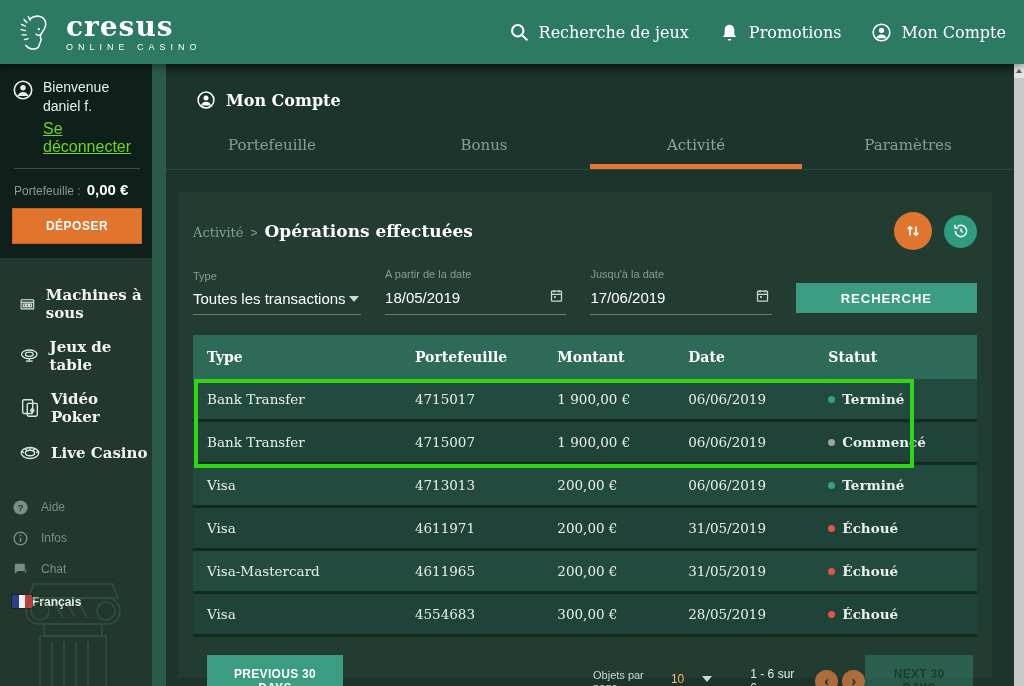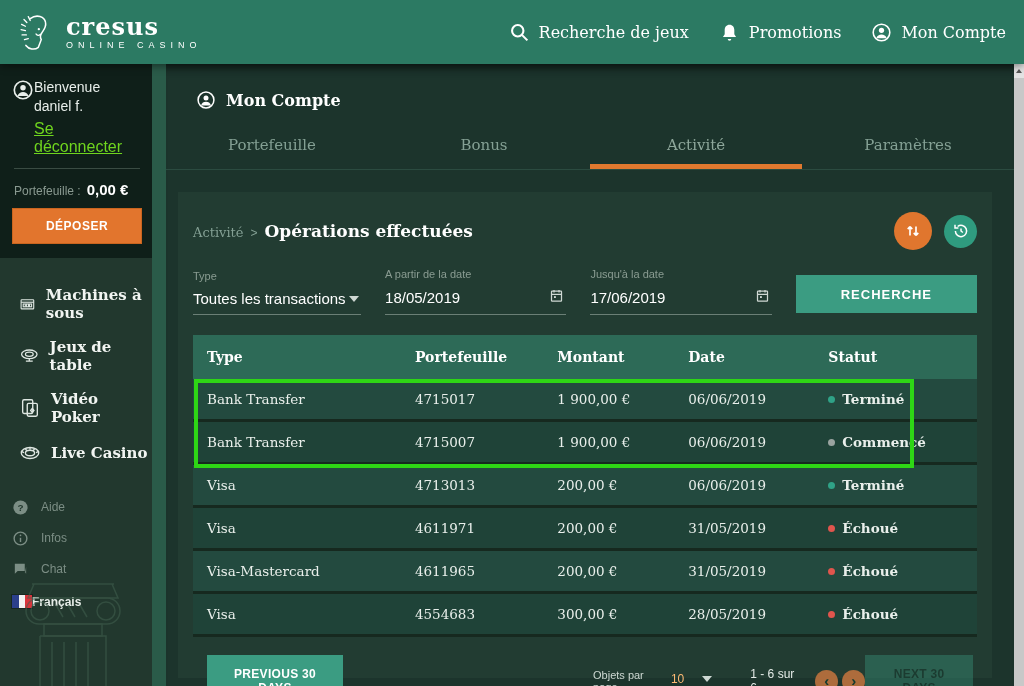--- a/index.html
+++ b/index.html
@@ -4,32 +4,32 @@
 <style>
   * { margin:0; padding:0; box-sizing:border-box; }
   html,body { width:1024px; height:686px; overflow:hidden; }
   body { font-family:"Liberation Sans", sans-serif; background:#1c342c; color:#eef3f0; }
 
   
   .topbar { position:relative; z-index:5; height:64px; background:#2c7a63; display:flex; align-items:center; justify-content:space-between; padding:0 18px 0 12px; box-shadow:0 2px 8px rgba(0,0,0,.45); }
   .logo { display:flex; align-items:center; gap:8px; cursor:pointer; }
   .logo svg { width:46px; height:46px; }
   .logo-text { display:flex; flex-direction:column; line-height:1; }
-  .logo-title { font-family:"DejaVu Serif", serif; font-weight:bold; font-size:24px; letter-spacing:1px; color:#fff; }
+  .logo-title { font-family:"DejaVu Serif", serif; font-weight:bold; font-size:28px; letter-spacing:1px; color:#fff; }
   .logo-sub { font-size:9px; letter-spacing:5px; color:#fff; margin-top:2px; }
   .topnav { display:flex; align-items:center; gap:30px; }
   .topnav-item { display:flex; align-items:center; gap:9px; cursor:pointer; }
   .topnav-item svg { width:21px; height:21px; }
   .topnav-label { font-family:"DejaVu Serif", serif; font-size:16px; color:#fff; }
 
   
   .page { display:flex; height:622px; }
   .sidebar { width:152px; background:#22382e; position:relative; flex:none; }
   .side-top { background:#0f1f19; padding:14px 10px 14px 12px; }
-  .user-row { display:flex; }
+  .user-row { display:flex; gap:9px; }
   .user-row svg { width:22px; height:22px; flex:none; margin-top:1px; }
   .welcome { font-size:14px; color:#e8eeea; line-height:1.35; }
   .logout { font-size:16px; color:#6fd51e; margin-top:4px; cursor:pointer;text-decoration:underline; }
   .side-divider { border-top:1px solid #3a4c43; margin:12px 2px 12px 2px; }
   .wallet { display:flex; align-items:baseline; gap:6px; padding:0 2px 10px 2px; }
   .wallet-label { font-size:12px; color:#8a9a91; }
   .wallet-value { font-size:15px; font-weight:bold; color:#fff; }
   .deposit-btn { display:block; width:130px; margin:0 auto; background:#e2752d; border:1px solid #c9651f; color:#fff; font-weight:bold; font-size:12px; letter-spacing:.5px; padding:10px 0; text-align:center; cursor:pointer; font-family:"Liberation Sans",sans-serif; }
   .games-menu { padding:20px 0 6px 19px; }
   .menu-item { display:flex; align-items:center; gap:10px; padding:8px 0; cursor:pointer; }
@@ -70,21 +70,21 @@
 
   
   .filters { display:flex; align-items:flex-end; gap:24px; padding:4px 0 20px 0; }
   .field { display:flex; flex-direction:column; }
   .field-label { font-size:11px; color:#8a9c92; margin-bottom:6px; }
   .field-control { display:flex; align-items:center; justify-content:space-between; border-bottom:1px solid #6b7f76; padding:2px 2px 7px 0; }
   .field-value { font-size:15px; color:#fff; }
   .f-type { width:178px; } .f-date { width:192px; }
   .caret { width:0; height:0; border-left:5px solid transparent; border-right:5px solid transparent; border-top:6px solid #cfd8d3; }
   .cal svg { width:15px; height:15px; color:#cfd8d3; }
-  .search-btn { margin-left:auto; width:192px; height:38px; background:#3b9c82; border:none; color:#fff; font-weight:bold; font-size:13px; letter-spacing:1px; cursor:pointer; margin-bottom:2px; font-family:"Liberation Sans",sans-serif; }
+  .search-btn { margin-left:auto; width:192px; height:30px; background:#3b9c82; border:none; color:#fff; font-weight:bold; font-size:13px; letter-spacing:1px; cursor:pointer; margin-bottom:2px; font-family:"Liberation Sans",sans-serif; }
 
   
   .table { position:relative; }
   .trow { display:grid; grid-template-columns:27% 18.5% 17% 18.2% auto; align-items:center; padding-left:14px; }
   .thead { background:#2d6a57; height:44px; font-family:"DejaVu Serif", serif; font-weight:bold; font-size:14px; color:#fff; }
   .tbody .trow { height:43px; font-family:"DejaVu Serif", serif; font-size:13.5px; color:#e9efeb; border-bottom:3px solid #16291f; }
   .tbody .trow:nth-child(odd) { background:#234a3f; }
   .tbody .trow:nth-child(even) { background:#1f4338; }
   .status-cell { display:flex; align-items:center; gap:7px; font-weight:bold; }
   .dot { width:7px; height:7px; border-radius:50%; flex:none; }

